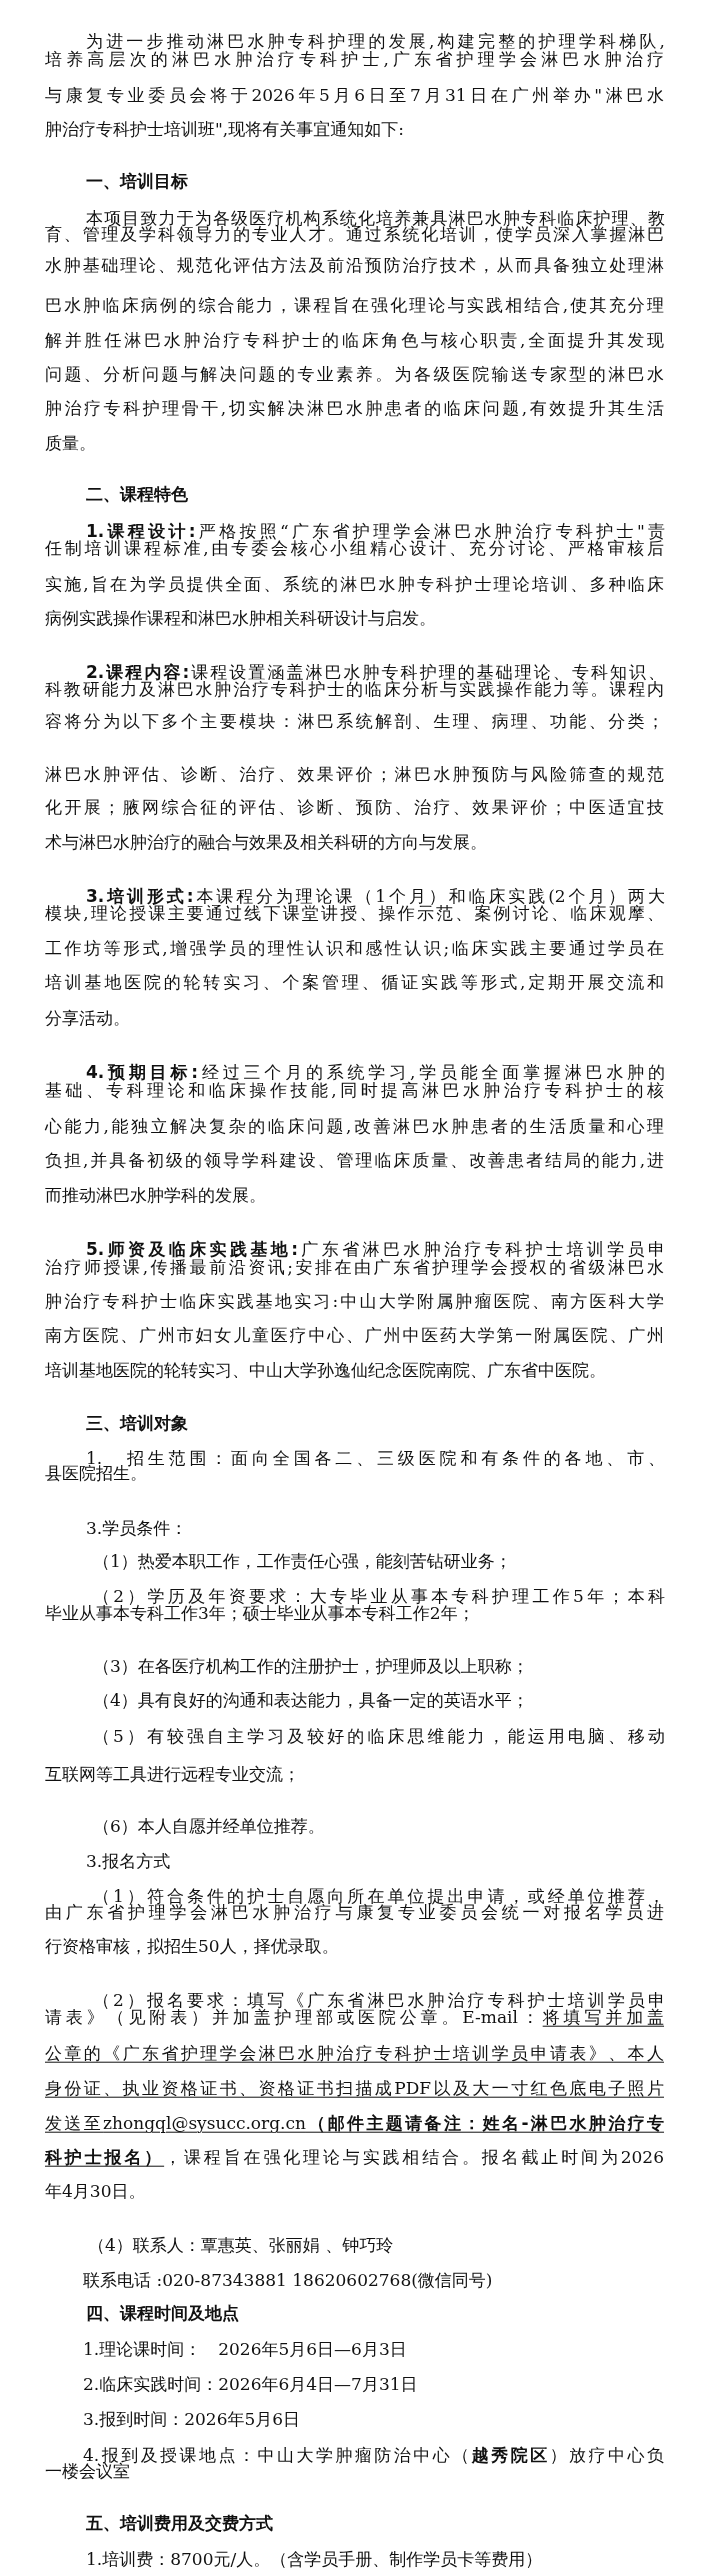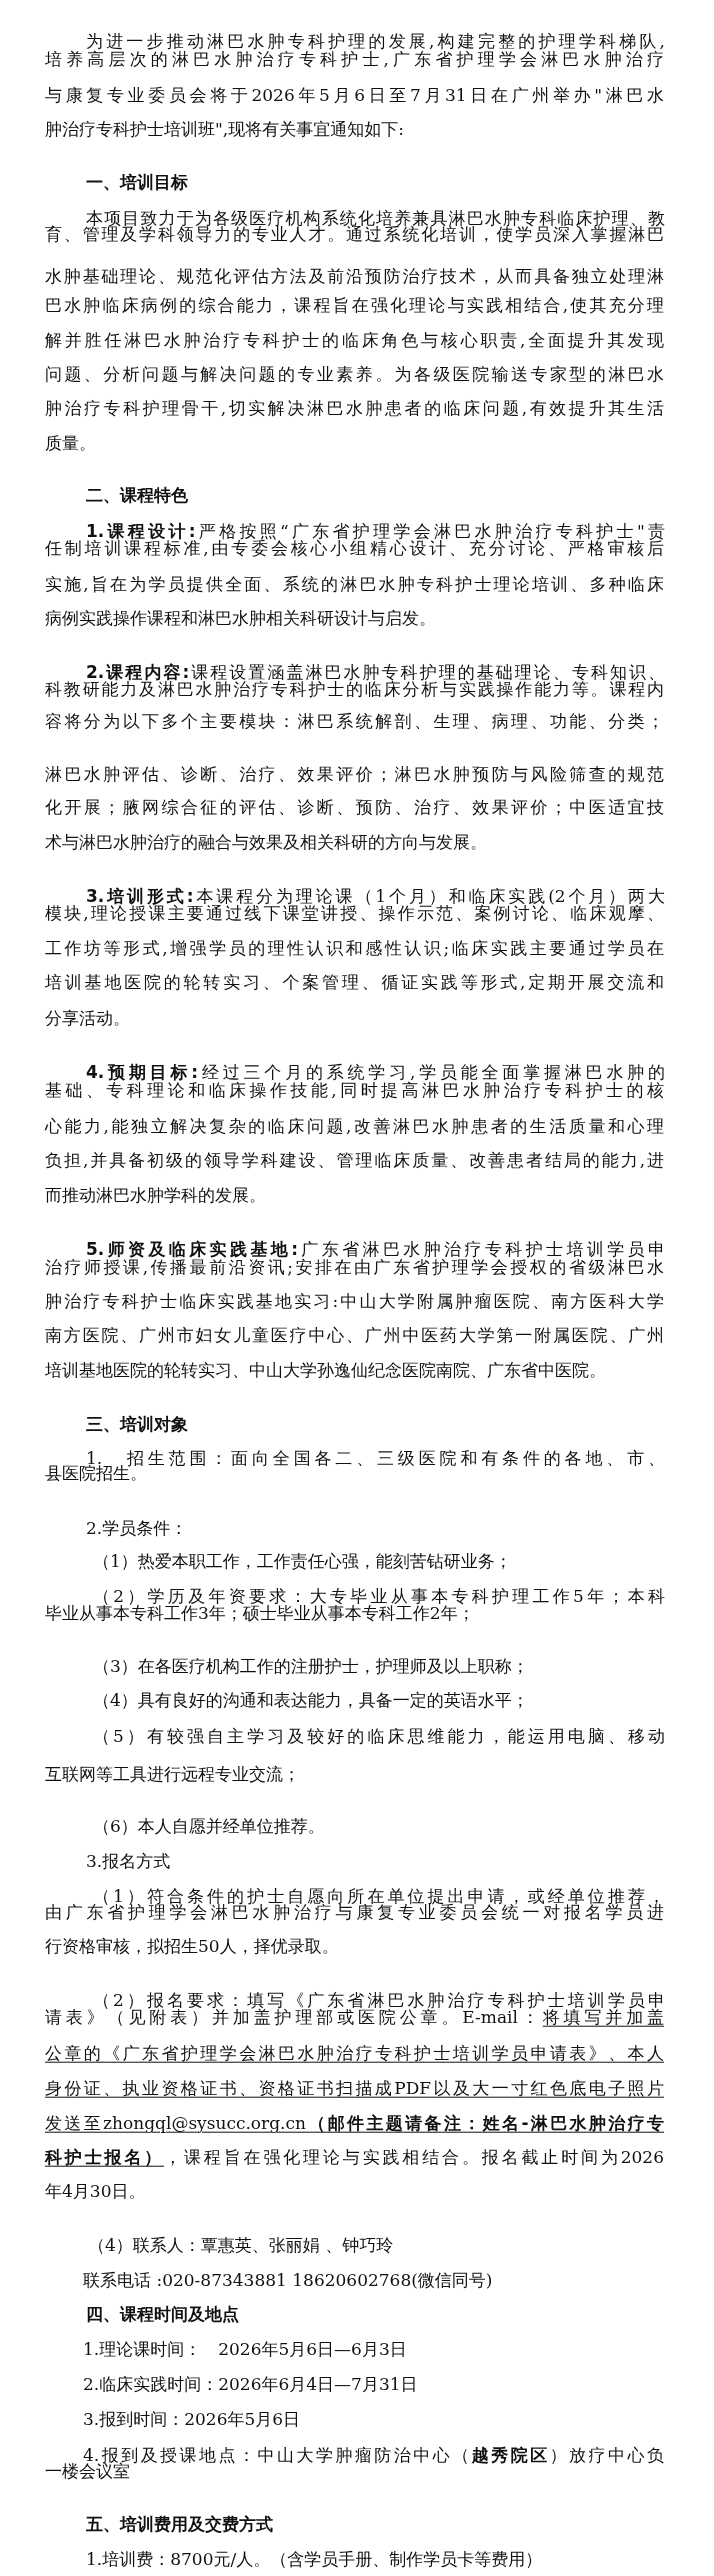--- a/index.html
+++ b/index.html
@@ -3,37 +3,37 @@
 <meta charset="utf-8">
 <style>
   html, body { margin: 0; padding: 0; background: #ffffff; }
   body { width: 714px; height: 3822px; position: relative; overflow: hidden;
          font-family: "DejaVu Serif", "Liberation Serif", serif; color: #111111; }
   .line { position: absolute; left: 45px; width: 619px; height: 23px; line-height: 23px;
           font-size: 17px; white-space: nowrap; text-align: justify; text-align-last: justify;
           transform: translateY(-11.3px); }
   .line.indent { left: 86px; width: 579px; margin-top: 18px; }
   .line.ragged { text-align-last: left; }
-  .line.heading { font-weight: bold; text-align-last: left; font-family: Liberation Sans, sans-serif; }
+  .line.heading { font-weight: bold; text-align-last: left; font-family: Liberation Mono, monospace; }
   .b { font-weight: bold; font-family: "DejaVu Sans", "Liberation Sans", sans-serif; }
   .u { text-decoration: underline; text-decoration-thickness: 1px; text-underline-offset: 3.1px; }
   .profile { position: absolute; left: 139px; top: 3445px; height: 19.6px; }
 </style>
 </head>
 <body>
 
 <div class="line indent" style="top:23px">为进一步推动淋巴水肿专科护理的发展,构建完整的护理学科梯队,</div>
 <div class="line" style="top:59px">培养高层次的淋巴水肿治疗专科护士,广东省护理学会淋巴水肿治疗</div>
 <div class="line" style="top:95px">与康复专业委员会将于2026年5月6日至7月31日在广州举办"淋巴水</div>
 <div class="line ragged" style="top:129px">肿治疗专科护士培训班",现将有关事宜通知如下:</div>
 
 <div class="line indent heading" style="top:164px">一、培训目标</div>
 <div class="line indent" style="top:200px">本项目致力于为各级医疗机构系统化培养兼具淋巴水肿专科临床护理、教</div>
 <div class="line" style="top:234px">育、管理及学科领导力的专业人才。通过系统化培训，使学员深入掌握淋巴</div>
-<div class="line" style="top:276px">水肿基础理论、规范化评估方法及前沿预防治疗技术，从而具备独立处理淋</div>
+<div class="line" style="top:265px">水肿基础理论、规范化评估方法及前沿预防治疗技术，从而具备独立处理淋</div>
 <div class="line" style="top:305px">巴水肿临床病例的综合能力，课程旨在强化理论与实践相结合,使其充分理</div>
 <div class="line" style="top:340px">解并胜任淋巴水肿治疗专科护士的临床角色与核心职责,全面提升其发现</div>
 <div class="line" style="top:374px">问题、分析问题与解决问题的专业素养。为各级医院输送专家型的淋巴水</div>
 <div class="line" style="top:408px">肿治疗专科护理骨干,切实解决淋巴水肿患者的临床问题,有效提升其生活</div>
 <div class="line ragged" style="top:443px">质量。</div>
 
 <div class="line indent heading" style="top:477px">二、课程特色</div>
 
 <div class="line indent" style="top:513px"><span class="b">1.课程设计:</span><span>严格按照“广东省护理学会淋巴水肿治疗专科护士"责</span></div>
 <div class="line" style="top:548px">任制培训课程标准,由专委会核心小组精心设计、充分讨论、严格审核后</div>
@@ -61,21 +61,21 @@
 
 <div class="line indent" style="top:1231px"><span class="b">5.师资及临床实践基地:</span><span>广东省淋巴水肿治疗专科护士培训学员申</span></div>
 <div class="line" style="top:1267px">治疗师授课,传播最前沿资讯;安排在由广东省护理学会授权的省级淋巴水</div>
 <div class="line" style="top:1301px">肿治疗专科护士临床实践基地实习:中山大学附属肿瘤医院、南方医科大学</div>
 <div class="line" style="top:1335px">南方医院、广州市妇女儿童医疗中心、广州中医药大学第一附属医院、广州</div>
 <div class="line ragged" style="top:1370px">培训基地医院的轮转实习、中山大学孙逸仙纪念医院南院、广东省中医院。</div>
 
 <div class="line indent heading" style="top:1406px">三、培训对象</div>
 <div class="line indent" style="top:1440px">1.　招生范围：面向全国各二、三级医院和有条件的各地、市、</div>
 <div class="line ragged" style="top:1473px">县医院招生。</div>
-<div class="line indent ragged" style="top:1510px">2.学员条件：</div>
+<div class="line indent ragged" style="top:1510px">3.学员条件：</div>
 <div class="line indent ragged" style="top:1543px; left:93px">（1）热爱本职工作，工作责任心强，能刻苦钻研业务；</div>
 <div class="line indent" style="top:1578px; left:93px; width:572px">（2）学历及年资要求：大专毕业从事本专科护理工作5年；本科</div>
 <div class="line ragged" style="top:1613px">毕业从事本专科工作3年；硕士毕业从事本专科工作2年；</div>
 <div class="line indent ragged" style="top:1648px; left:93px">（3）在各医疗机构工作的注册护士，护理师及以上职称；</div>
 <div class="line indent ragged" style="top:1682px; left:93px">（4）具有良好的沟通和表达能力，具备一定的英语水平；</div>
 <div class="line indent" style="top:1718px; left:93px; width:572px">（5）有较强自主学习及较好的临床思维能力，能运用电脑、移动</div>
 <div class="line ragged" style="top:1774px">互联网等工具进行远程专业交流；</div>
 <div class="line indent ragged" style="top:1808px; left:93px">（6）本人自愿并经单位推荐。</div>
 
 <div class="line indent ragged" style="top:1843px">3.报名方式</div>

